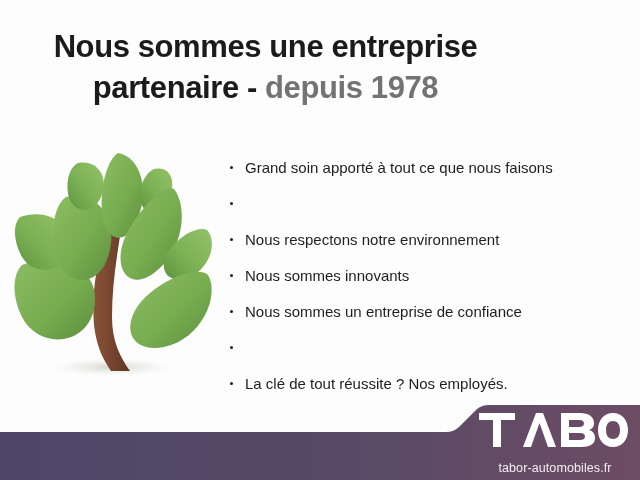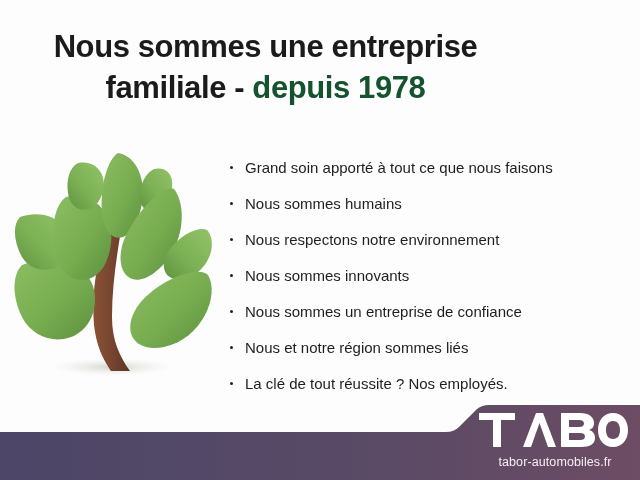--- a/index.html
+++ b/index.html
@@ -33,21 +33,21 @@
     font-size: 31px;
     line-height: 41px;
     letter-spacing: -0.4px;
     color: #1b1b1b;
     font-family: "Liberation Sans", sans-serif;
   }
   .headline .line2 {
     display: block;
   }
   .headline .accent {
-    color: #14532d;
+    color: #737373;
   }
 
   
   .tree-wrap {
     position: absolute;
     left: 8px;
     top: 145px;
     width: 215px;
     height: 250px;
   }
@@ -109,37 +109,37 @@
     text-align: center;
     pointer-events: none;
   }
   .brand-mark svg {
     display: block;
     margin: 0 auto;
     width: 152px;
     height: 34px;
   }
   .brand-tagline {
-    margin-top: 8px;
+    margin-top: 14px;
     font-size: 12.5px;
     color: #f3eef2;
     letter-spacing: 0.1px;
     font-family: "Liberation Sans", sans-serif;
     text-align: center;
   }
 </style>
 </head>
 <body>
 
 <div id="slide">
 
   <div class="headline">
     <span class="line1">Nous sommes une entreprise</span>
     <span class="line2">
-      <span>familiale -  </span><span class="accent">depuis 1978</span>
+      <span>partenaire -  </span><span class="accent">depuis 1978</span>
     </span>
   </div>
 
   <div class="tree-wrap">
     <svg viewBox="0 0 215 250" xmlns="http://www.w3.org/2000/svg" aria-hidden="true">
       <defs>
         <linearGradient id="lfA" x1="0" y1="0" x2="1" y2="1">
           <stop offset="0%" stop-color="#8cbd62"></stop>
           <stop offset="55%" stop-color="#77ac4f"></stop>
           <stop offset="100%" stop-color="#5c9040"></stop>
@@ -186,37 +186,35 @@
     </svg>
   </div>
 
   <ul class="bullets">
     <li>
       <span class="dot"></span>
       <span>Grand soin apporté à tout ce que nous faisons</span>
     </li>
     <li>
       <span class="dot"></span>
-      <span>Nous sommes humains</span>
     </li>
     <li>
       <span class="dot"></span>
       <span>Nous respectons notre environnement</span>
     </li>
     <li>
       <span class="dot"></span>
       <span>Nous sommes innovants</span>
     </li>
     <li>
       <span class="dot"></span>
       <span>Nous sommes un entreprise de confiance</span>
     </li>
     <li>
       <span class="dot"></span>
-      <span>Nous et notre région sommes liés</span>
     </li>
     <li>
       <span class="dot"></span>
       <span>La clé de tout réussite ? Nos employés.</span>
     </li>
   </ul>
 
   <div class="footer-band">
     <svg viewBox="0 0 640 82" xmlns="http://www.w3.org/2000/svg" aria-hidden="true">
       <defs>

